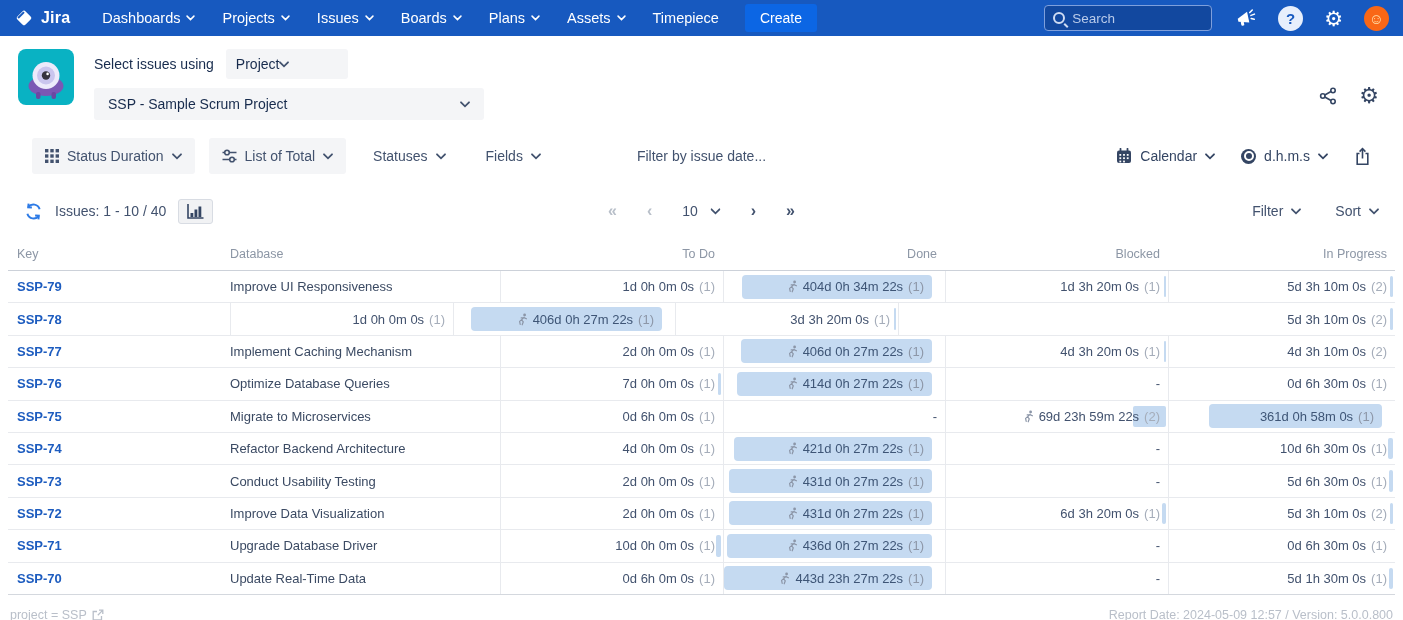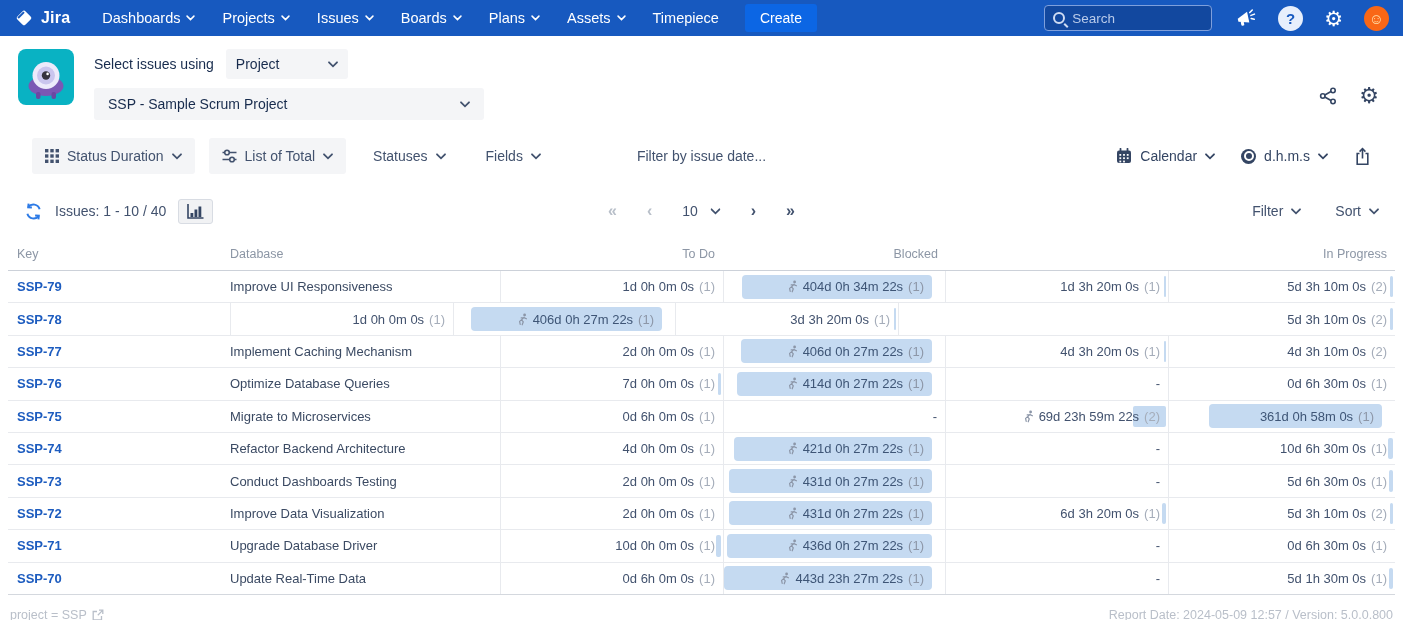--- a/index.html
+++ b/index.html
@@ -33,21 +33,21 @@
     display:flex; align-items:center; justify-content:center; font-size:15px; cursor:pointer; }
 
   
   .selector { display:flex; padding:13px 24px 6px 18px; }
   .app-icon { width:56px; height:56px; margin-right:20px; flex:0 0 auto; }
   .sel-col { display:flex; flex-direction:column; gap:9px; }
   .sel-row1 { display:flex; align-items:center; gap:12px; }
   .sel-label { font-size:14px; color:#172B4D; }
   .dropdown { background:#F4F5F7; border-radius:3px; display:flex; align-items:center;
     font-size:14px; color:#172B4D; cursor:pointer; }
-  .dd-mode { width:122px; padding:7px 10px; justify-content:space-between; }
+  .dd-mode { width:122px; padding:7px 10px; }
   .dd-project { width:390px; padding:8px 14px; justify-content:space-between; }
   .sel-actions { margin-left:auto; display:flex; align-items:center; gap:22px; padding-top:22px; color:#344563; }
   .gear-navy { font-size:22px; color:#344563; cursor:pointer; line-height:1; }
 
   
   .toolbar { position:relative; display:flex; align-items:center; gap:14px; padding:0 32px; margin-top:12px; height:36px; }
   .tb-btn { background:#F4F5F7; border:none; border-radius:3px; padding:0 13px; height:36px;
     display:flex; align-items:center; gap:8px; font-size:14px; color:#42526E; cursor:pointer; font-family:inherit; }
   .tb-plain { background:transparent; }
   .tb-center { position:absolute; left:50%; top:50%; transform:translate(-50%,-50%);
@@ -341,20 +341,21 @@
         </svg>
     </span>
   </div>
 </section>
 
 <section class="tbl">
   <div class="tr th-row" id="table-header">
       <div class="th c0">Key</div>
       <div class="th c1">Database</div>
       <div class="th c2 num">To Do</div>
+      <div class="th c3 num">Done</div>
       <div class="th c4 num">Blocked</div>
       <div class="th c5 num">In Progress</div>
     </div>
   <div id="table-body">
       <div class="tr body-row">
         <div class="td c0">
           <a class="issue-key">SSP-79</a>
         </div>
         <div class="td c1">
           <span class="summary-text">Improve UI Responsiveness</span>
@@ -562,21 +563,21 @@
             <span class="dur-text">10d 6h 30m 0s</span>
             <span class="dur-count">(1)</span>
           </span>
         </div>
       </div>
       <div class="tr body-row">
         <div class="td c0">
           <a class="issue-key">SSP-73</a>
         </div>
         <div class="td c1">
-          <span class="summary-text">Conduct Dashboards Testing</span>
+          <span class="summary-text">Conduct Usability Testing</span>
         </div>
         <div class="td c2 num dur-cell td-border">
           <span class="dur-wrap">
             <span class="dur-text">2d 0h 0m 0s</span>
             <span class="dur-count">(1)</span>
           </span>
         </div>
         <div class="td c3 num dur-cell td-border">
           <span class="dur-pill" style="width:203px">
             <svg class="runner" width="13" height="13" viewBox="0 0 13 13">

